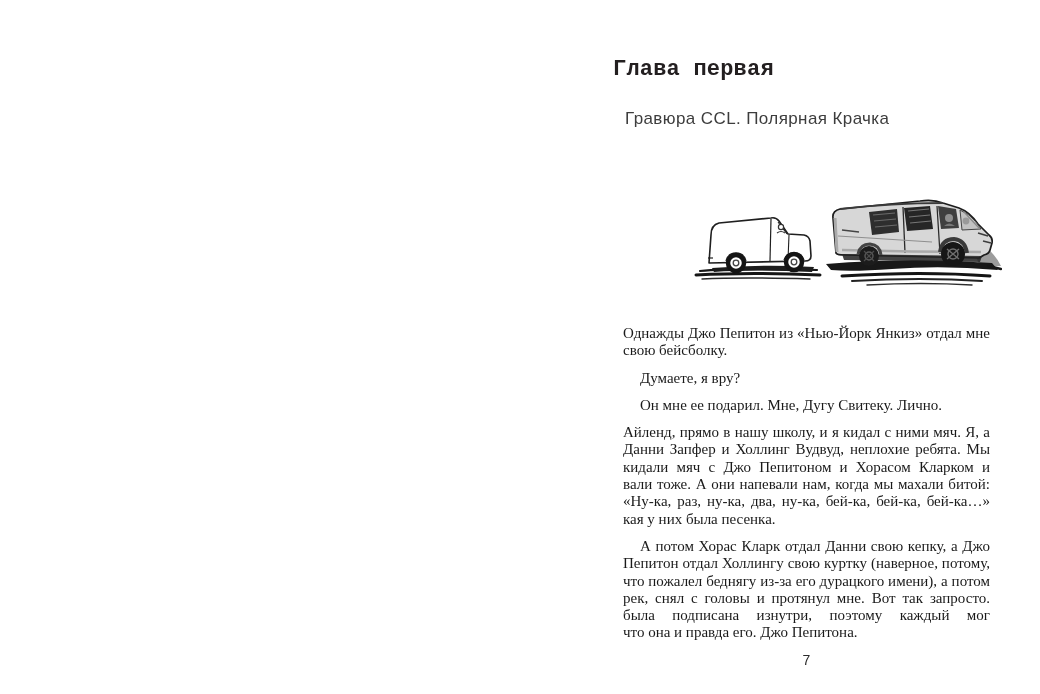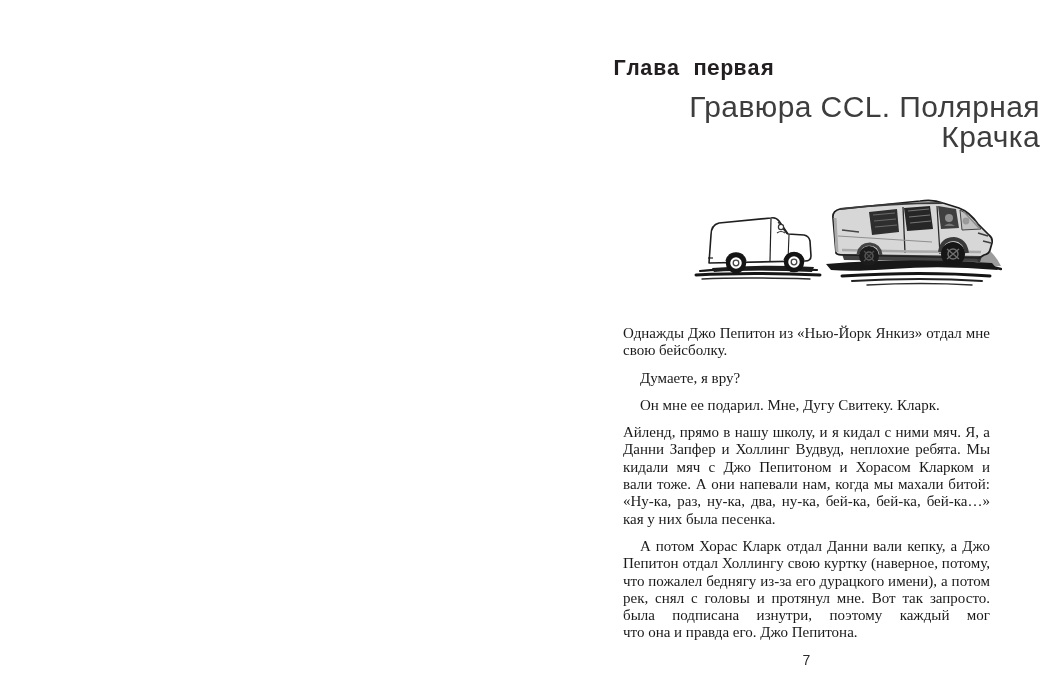--- a/index.html
+++ b/index.html
@@ -32,24 +32,24 @@
     font-weight: 700;
     font-size: 22px;
     line-height: 26px;
     letter-spacing: 0.2px;
     color: #231f20;
   }
   .chapter-subheading {
     position: absolute;
     left: 93px;
     top: 92px;
-    margin: 0;
+    margin: 12px;
     font-family: "Liberation Sans", sans-serif;
     font-weight: 300;
-    font-size: 30px;
+    font-size: 17px;
     line-height: 30px;
     letter-spacing: 0.4px;
     color: #3d3d3d;
     text-align: right;
   }
   .illustration {
     position: absolute;
     left: 172px;
     top: 192px;
     width: 310px;
@@ -163,32 +163,32 @@
 
     <div class="body-text">
         <div class="para">
           <div class="line">Однажды Джо Пепитон из «Нью-Йорк Янкиз» отдал мне</div>
           <div class="line last">свою бейсболку.</div>
         </div>
         <div class="para">
           <div class="line last first-indent">Думаете, я вру?</div>
         </div>
         <div class="para">
-          <div class="line last first-indent">Он мне ее подарил. Мне, Дугу Свитеку. Кларк.</div>
+          <div class="line last first-indent">Он мне ее подарил. Мне, Дугу Свитеку. Лично.</div>
         </div>
         <div class="para">
           <div class="line">Айленд, прямо в нашу школу, и я кидал с ними мяч. Я, а еще</div>
           <div class="line">Данни Запфер и Холлинг Вудвуд, неплохие ребята. Мы все</div>
           <div class="line">кидали мяч с Джо Пепитоном и Хорасом Кларком и отби-</div>
           <div class="line">вали тоже. А они напевали нам, когда мы махали битой:</div>
           <div class="line">«Ну-ка, раз, ну-ка, два, ну-ка, бей-ка, бей-ка, бей-ка…» Та-</div>
           <div class="line last">кая у них была песенка.</div>
         </div>
         <div class="para">
-          <div class="line first-indent">А потом Хорас Кларк отдал Данни вали кепку, а Джо</div>
+          <div class="line first-indent">А потом Хорас Кларк отдал Данни свою кепку, а Джо</div>
           <div class="line">Пепитон отдал Холлингу свою куртку (наверное, потому,</div>
           <div class="line">что пожалел беднягу из-за его дурацкого имени), а потом</div>
           <div class="line">рек, снял с головы и протянул мне. Вот так запросто. Она</div>
           <div class="line">была подписана изнутри, поэтому каждый мог убедиться,</div>
           <div class="line last">что она и правда его. Джо Пепитона.</div>
         </div>
       </div>
 
     <div class="folio">7</div>
   </div>

